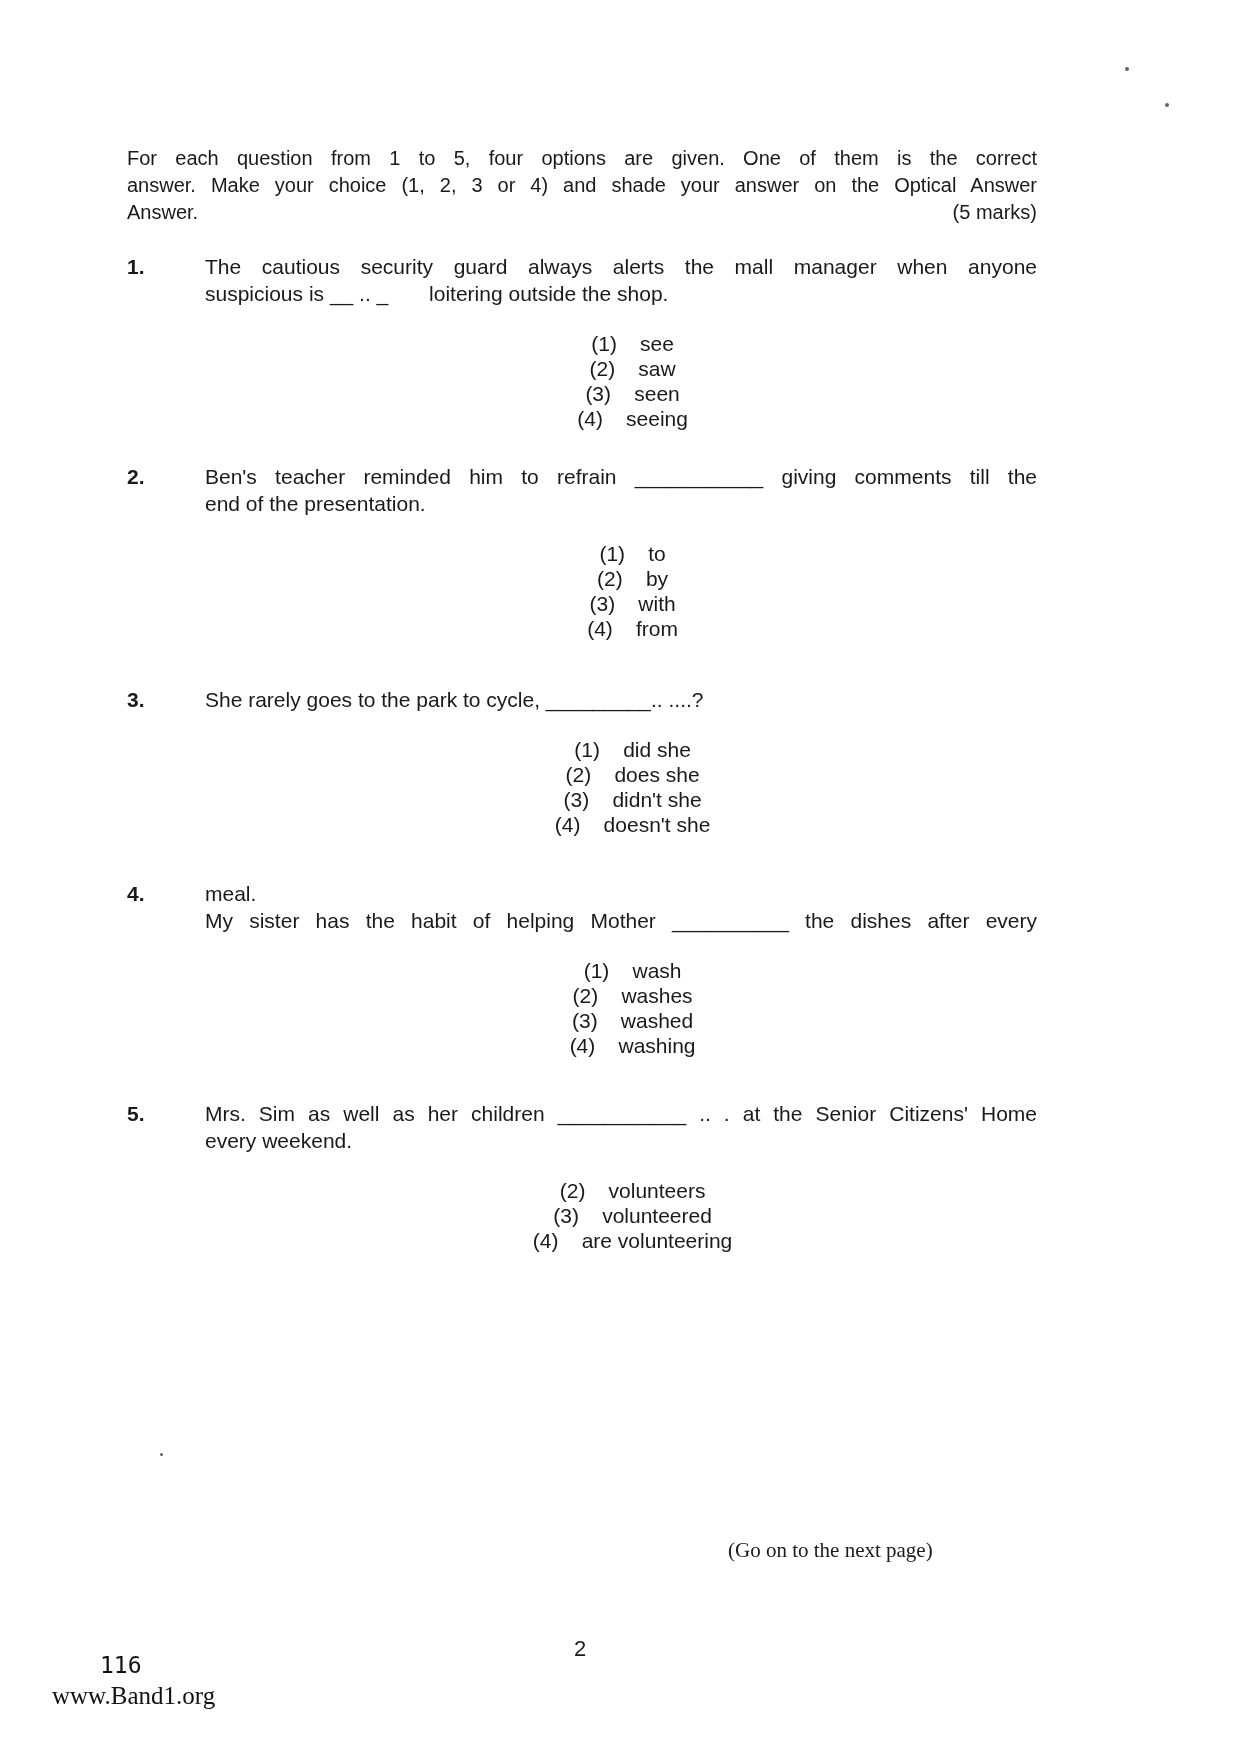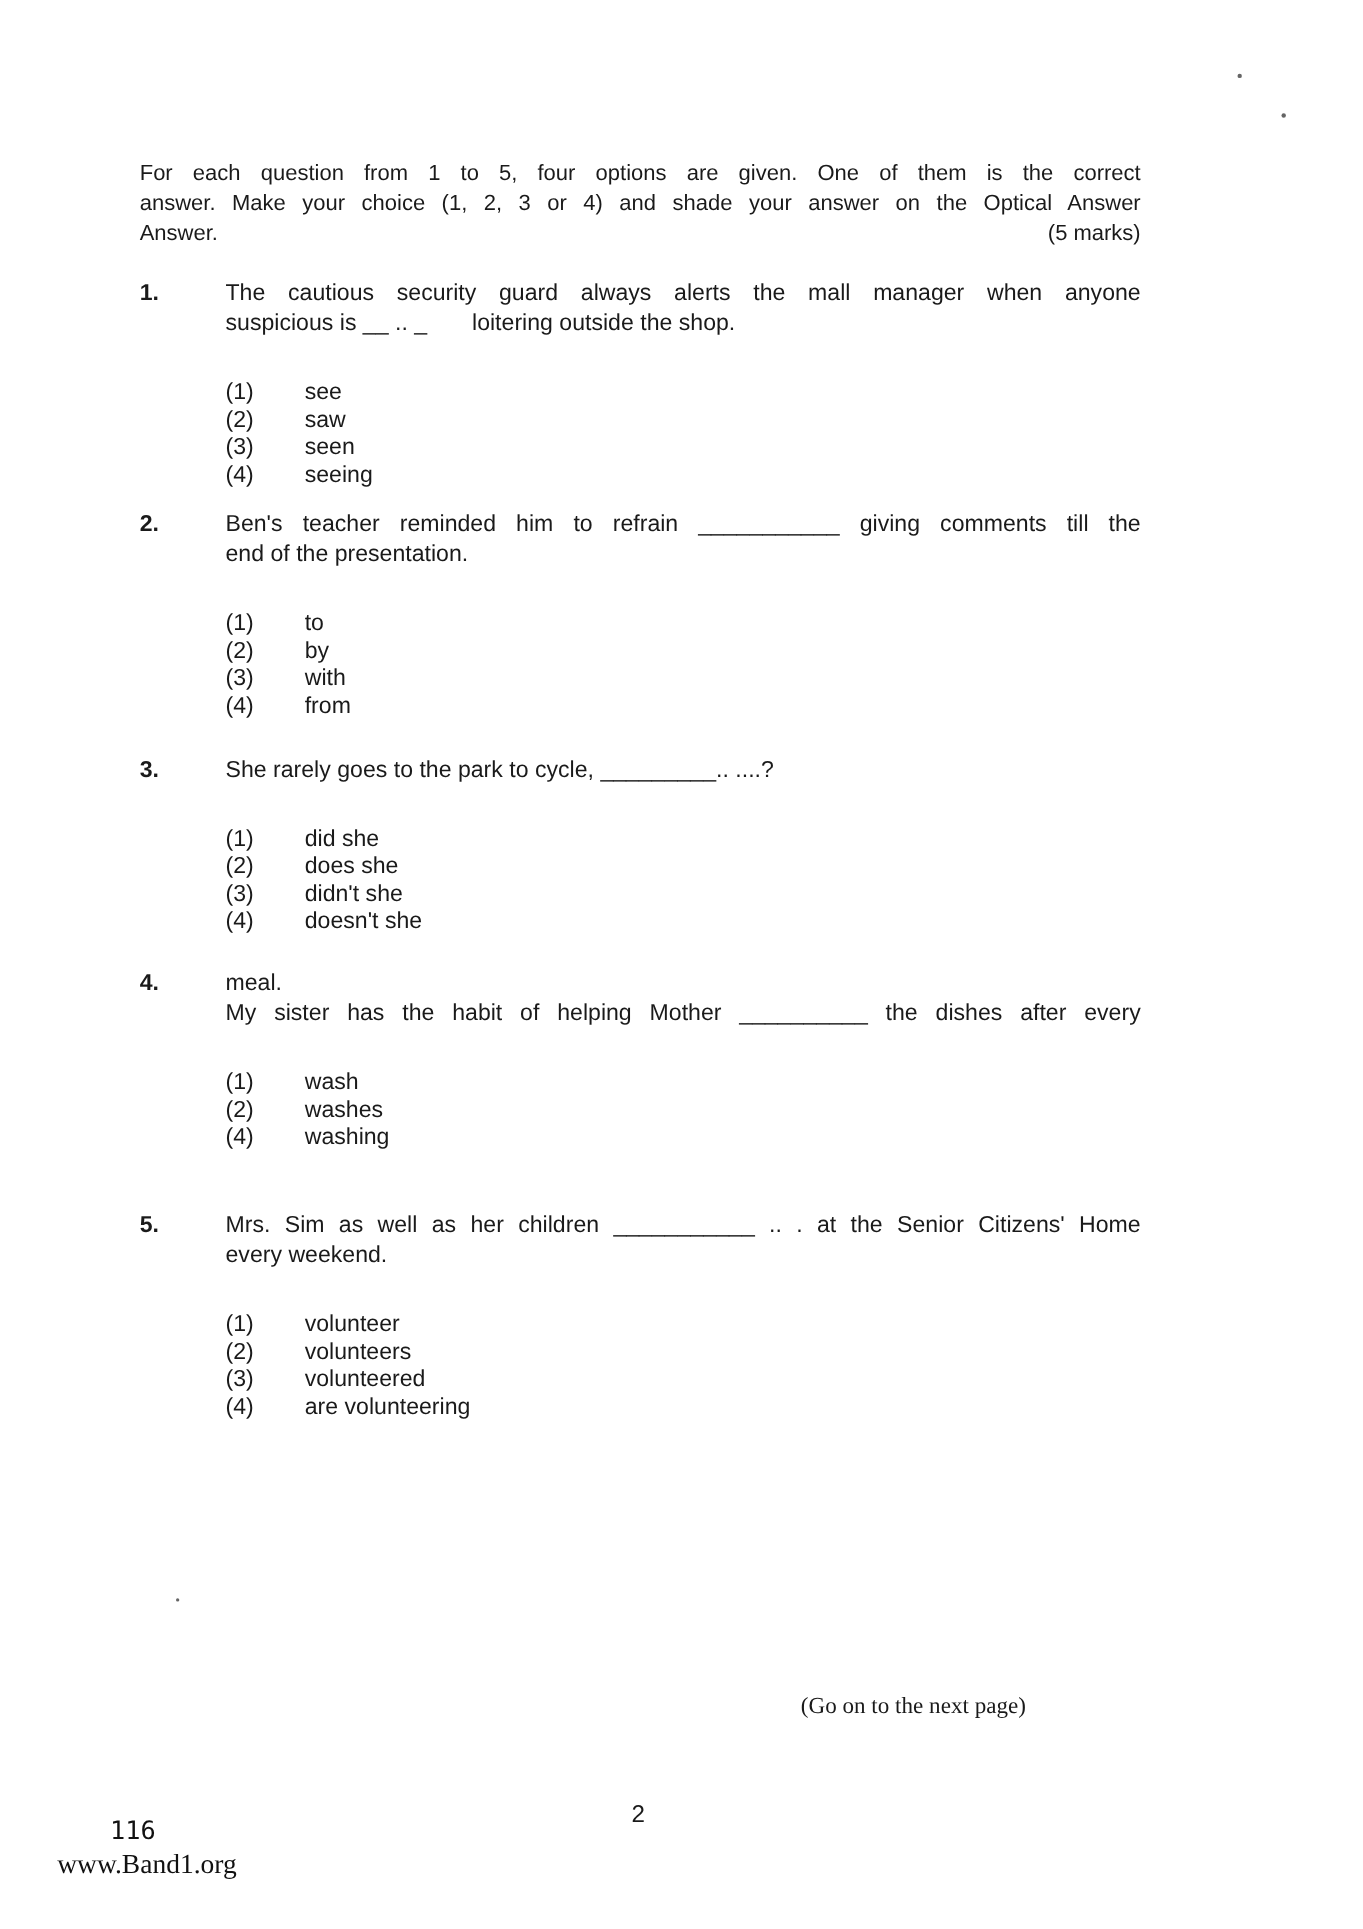--- a/index.html
+++ b/index.html
@@ -15,21 +15,21 @@
   .instructions { position: absolute; left: 127px; top: 145px; width: 910px; font-size: 20px; line-height: 27px; }
   .iline { text-align: justify; text-align-last: justify; }
   .iline-last { display: flex; justify-content: space-between; }
 
   
   .q { position: absolute; left: 127px; width: 910px; display: flex; font-size: 21px; }
   .qnum { width: 78px; font-weight: bold; line-height: 27px; }
   .qbody { width: 832px; }
   .qline { line-height: 27px; white-space: pre-wrap; }
   .qline.full { text-align: justify; text-align-last: justify; white-space: normal; }
-  .opts { margin-top: 37px; }
+  .opts { margin-top: 24px; text-align: center; }
   .opt { line-height: 25px; }
   .olabel { display: inline-block; width: 72px; }
   .otext { display: inline-block; }
 
   
   .go-on { position: absolute; left: 728px; top: 1538px; font-size: 21px; font-family: Liberation Serif, serif; }
   .page-num { position: absolute; left: 574px; top: 1636px; font-size: 22px; }
   .corner-num { position: absolute; left: 100px; top: 1652px; font-size: 23px; font-family: "DejaVu Sans Mono", monospace; color: #111; }
   .watermark { position: absolute; left: 52px; top: 1682px; font-size: 25px; font-family: Liberation Serif, serif; color: #111; text-align: right; }
 
@@ -95,32 +95,32 @@
   </div>
 
   <div class="q" style="top:880px">
     <div class="qnum">4.</div>
     <div class="qbody">
       <div class="qline">meal.</div>
       <div class="qline full">My sister has the habit of helping Mother __________ the dishes after every</div>
       <div class="opts">
         <div class="opt"><span class="olabel">(1)</span><span class="otext">wash</span></div>
         <div class="opt"><span class="olabel">(2)</span><span class="otext">washes</span></div>
+        <div class="opt"><span class="olabel">(3)</span><span class="otext">washed</span></div>
         <div class="opt"><span class="olabel">(4)</span><span class="otext">washing</span></div>
       </div>
     </div>
   </div>
 
   <div class="q" style="top:1100px">
     <div class="qnum">5.</div>
     <div class="qbody">
       <div class="qline full">Mrs. Sim as well as her children ___________ .. . at the Senior Citizens' Home</div>
       <div class="qline">every weekend.</div>
       <div class="opts">
-        <div class="opt"><span class="olabel">(1)</span><span class="otext">volunteer</span></div>
         <div class="opt"><span class="olabel">(2)</span><span class="otext">volunteers</span></div>
         <div class="opt"><span class="olabel">(3)</span><span class="otext">volunteered</span></div>
         <div class="opt"><span class="olabel">(4)</span><span class="otext">are volunteering</span></div>
       </div>
     </div>
   </div>
 
   <div class="go-on">(Go on to the next page)</div>
   <div class="page-num">2</div>
   <div class="corner-num">116</div>

